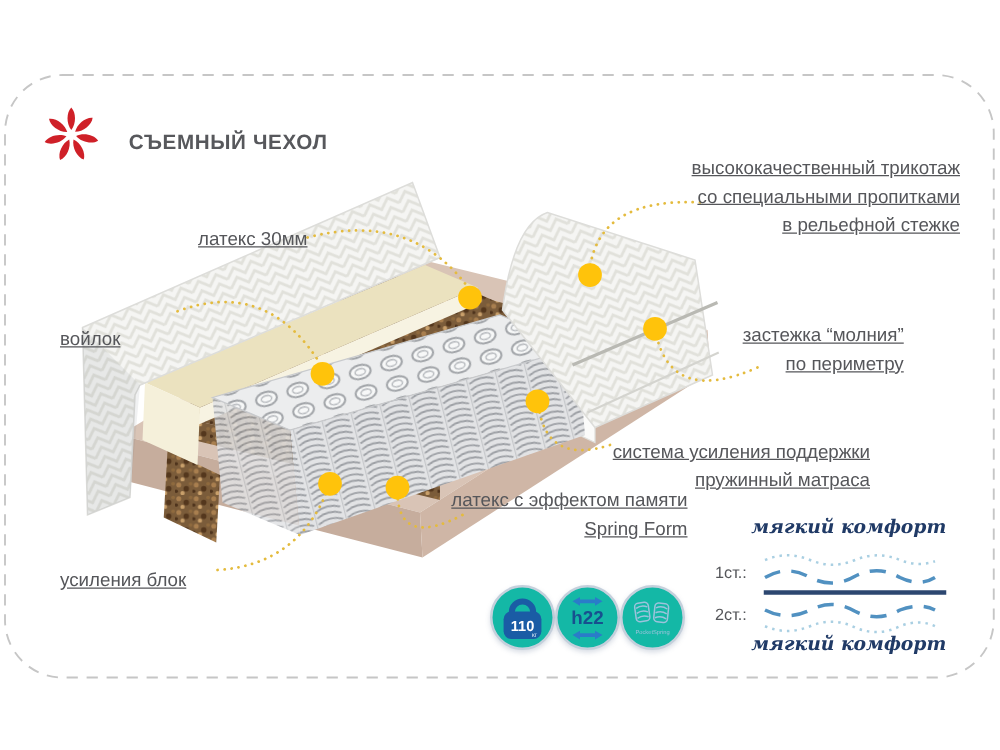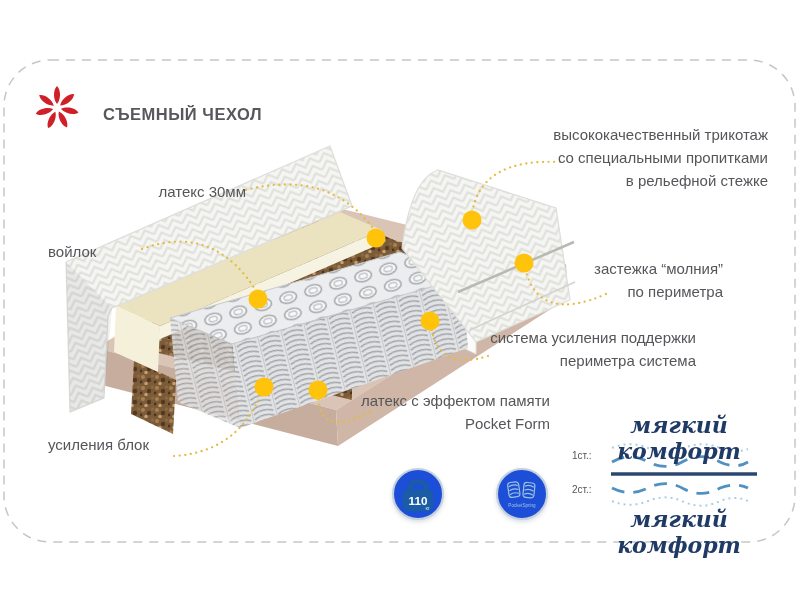--- a/index.html
+++ b/index.html
@@ -1,29 +1,29 @@
 <!DOCTYPE html>
 <html><head>
 <meta charset="utf-8">
 <style>
   html,body{margin:0;padding:0;background:#fff;}
   #stage{position:relative;width:800px;height:588px;background:#ffffff;overflow:hidden;
          font-family:"Liberation Sans", sans-serif;}
   #art{position:absolute;left:0;top:0;}
-  .callout{position:absolute;color:#55565a;font-size:15px;line-height:23px;white-space:nowrap;}
+  .callout{position:absolute;color:#55565a;font-size:15px;line-height:23px;white-space:nowrap;text-decoration:underline;}
   .callout span{display:block;}
   .r{text-align:right;}
-  .l{text-align:left;}
+  .l{text-align:left;margin-top:20px;}
   #logo-text{position:absolute;left:103px;top:105px;font-size:16.5px;font-weight:bold;
              letter-spacing:.5px;color:#57585c;}
   .comfort-label{position:absolute;left:588px;width:182px;text-align:center;
                  font-family:"DejaVu Serif", serif;font-style:italic;font-weight:bold;
-                 font-size:22px;color:#203a66;}
-  .st-label{position:absolute;left:572px;font-size:10px;color:#55565a;}
-  .badge{position:absolute;width:52px;height:52px;border-radius:50%;background:#1d4ed8;
+                 font-size:15px;color:#203a66;}
+  .st-label{position:absolute;left:572px;font-size:13px;color:#55565a;}
+  .badge{position:absolute;width:52px;height:52px;border-radius:50%;background:#14b8a6;
          border:2px solid #c5d0dc;box-shadow:0 2px 4px rgba(100,120,150,.25);
          display:flex;align-items:center;justify-content:center;box-sizing:border-box;}
 </style>
 </head>
 <body>
 
 <div id="stage">
 
   <svg id="art" width="800" height="600" viewBox="0 0 800 600">
     <defs>
@@ -151,51 +151,58 @@
   </div>
 
   <div class="callout r" style="right:32px;top:123px;">
     <span>высококачественный трикотаж</span>
     <span>со специальными пропитками</span>
     <span>в рельефной стежке</span>
   </div>
 
   <div class="callout r" style="right:77px;top:257px;">
     <span>застежка “молния”</span>
-    <span>по периметра</span>
-  </div>
-
-  <div class="callout r" style="right:104px;top:326px;">
+    <span>по периметру</span>
+  </div>
+
+  <div class="callout r" style="right:104px;top:350px;">
     <span>система усиления поддержки</span>
-    <span>периметра система</span>
+    <span>пружинный матраса</span>
   </div>
 
   <div class="callout r" style="right:250px;top:389px;">
     <span>латекс с эффектом памяти</span>
-    <span>Pocket Form</span>
+    <span>Spring Form</span>
   </div>
 
   <div class="callout l" style="left:48px;top:433px;">
     <span>усиления блок</span>
   </div>
 
   <div class="comfort-label" style="top:412px;">мягкий комфорт</div>
   <div class="comfort-label" style="top:506px;">мягкий комфорт</div>
   <div class="st-label" style="top:450px;">1ст.:</div>
   <div class="st-label" style="top:484px;text-align:center;">2ст.:</div>
 
   <div class="badge" style="left:392px;top:468px;">
     <svg width="44" height="44" viewBox="-16 -16 32 32">
       <path d="M-8,-3 A8,8 0 0 1 8,-3 L4.5,-3 A4.5,4.5 0 0 0 -4.5,-3 Z" fill="#1a5ca5"></path>
       <rect x="-11" y="-3.5" width="22" height="16" rx="4.5" fill="#1a5ca5"></rect>
       <text x="0" y="8" font-size="8.5" font-weight="bold" fill="#ffffff" text-anchor="middle" font-family="Liberation Sans, sans-serif">110</text>
       <text x="7" y="11.5" font-size="4" fill="#cfe0f2" text-anchor="middle" font-family="Liberation Sans, sans-serif">кг</text>
     </svg>
   </div>
 
+  <div class="badge" style="left:444px;top:468px;">
+    <svg width="44" height="44" viewBox="-22 -22 44 44">
+      <path transform="translate(0,-13)" d="M-12,0 L-6,-3.5 L-6,-1.5 L6,-1.5 L6,-3.5 L12,0 L6,3.5 L6,1.5 L-6,1.5 L-6,3.5 Z" fill="#2a7cc9"></path>
+      <text x="0" y="5.5" font-size="15" font-weight="bold" fill="#17508f" text-anchor="middle" font-family="Liberation Sans, sans-serif">h22</text>
+      <path transform="translate(0,14)" d="M-12,0 L-6,-3.5 L-6,-1.5 L6,-1.5 L6,-3.5 L12,0 L6,3.5 L6,1.5 L-6,1.5 L-6,3.5 Z" fill="#2a7cc9"></path>
+    </svg>
+  </div>
 
   <div class="badge" style="left:496px;top:468px;">
     <svg width="44" height="44" viewBox="-22 -22 44 44">
       <g fill="none" stroke="#9cc3dc" stroke-width="1.2">
         <g transform="rotate(-8)">
           <rect x="-13" y="-13" width="11" height="15" rx="3"></rect>
           <path d="M-12,-9 q4.5,-2.5 9,0 M-12,-5 q4.5,-2.5 9,0 M-12,-1 q4.5,-2.5 9,0"></path>
         </g>
         <g transform="rotate(6)">
           <rect x="1" y="-12" width="11" height="15" rx="3"></rect>

